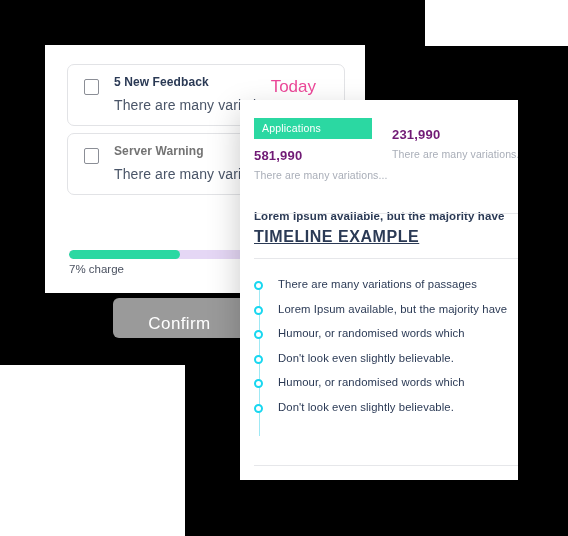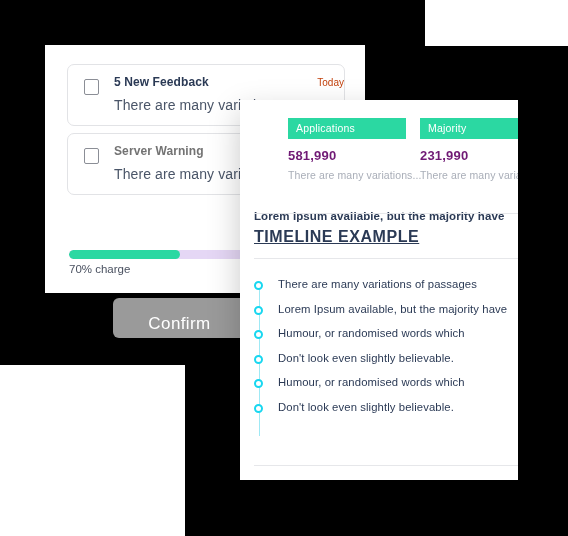--- a/index.html
+++ b/index.html
@@ -77,24 +77,24 @@
     left: 46px;
     top: 32px;
     font-size: 14px;
     color: #4a5568;
     white-space: nowrap;
     letter-spacing: 0.1px;
   }
 
   .notif-meta {
     position: absolute;
-    right: 0;
+    right: 28px;
     top: 12px;
-    font-size: 10px;
-    color: #c2410c;
+    font-size: 17px;
+    color: #ec4899;
     white-space: nowrap;
   }
 
   
   #progress-track {
     position: absolute;
     left: 24px;
     top: 205px;
     width: 278px;
     height: 9px;
@@ -162,22 +162,21 @@
     box-shadow: 0 12px 30px rgba(0,0,0,0.22);
     overflow: hidden;
   }
 
   #stats-row {
     position: absolute;
     left: 14px;
     top: 18px;
     width: 250px;
     display: flex;
-    gap: 14px;
-    margin-left: 34px;
+    gap: 20px;
   }
   .stat-cell { width: 118px; }
   .stat-badge {
     background: #2bd8a2;
     color: #ffffff;
     font-size: 10.5px;
     letter-spacing: 0.2px;
     padding: 5px 8px 6px 8px;
     box-sizing: border-box;
     height: 21px;
@@ -290,36 +289,35 @@
   <div class="notif-row" id="notif-row-server">
     <div class="checkbox"></div>
     <div class="notif-title accent">Server Warning</div>
     <div class="notif-sub">There are many variations</div>
     <div class="notif-meta"></div>
   </div>
 
   <div id="progress-track">
     <div id="progress-fill" style="width: 40%;"></div>
   </div>
-  <div id="progress-label">70% charge</div>
+  <div id="progress-label">7% charge</div>
 
   <button id="confirm-button">Confirm</button>
   <button id="secondary-button"></button>
 </div>
 
 <div id="right-card">
 
   <div id="stats-row">
     <div class="stat-cell">
       <div class="stat-badge">Applications</div>
       <div class="stat-value">581,990</div>
       <div class="stat-desc">There are many variations...</div>
     </div>
     <div class="stat-cell">
-      <div class="stat-badge">Majority</div>
       <div class="stat-value">231,990</div>
       <div class="stat-desc">There are many variations...</div>
     </div>
   </div>
 
   <div id="lorem-line">Lorem Ipsum available, but the majority have</div>
 
   <div class="divider" id="divider-top"></div>
 
   <div id="timeline-heading">TIMELINE EXAMPLE</div>

